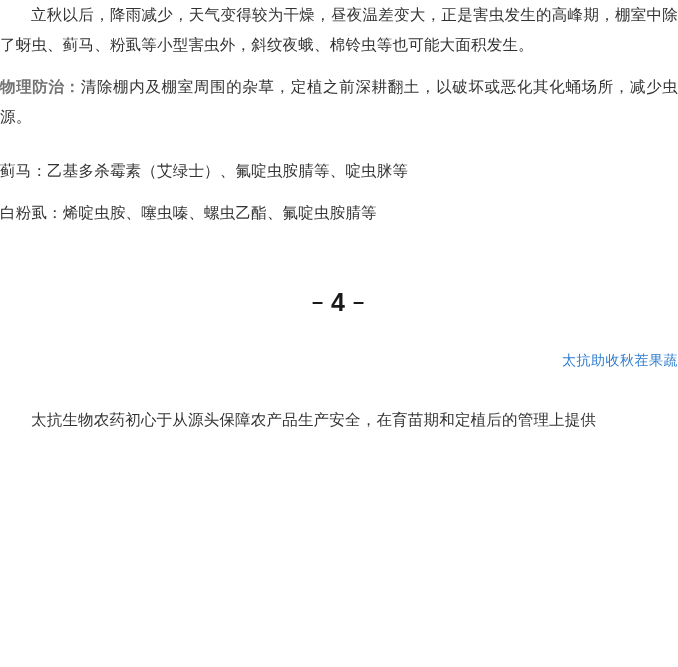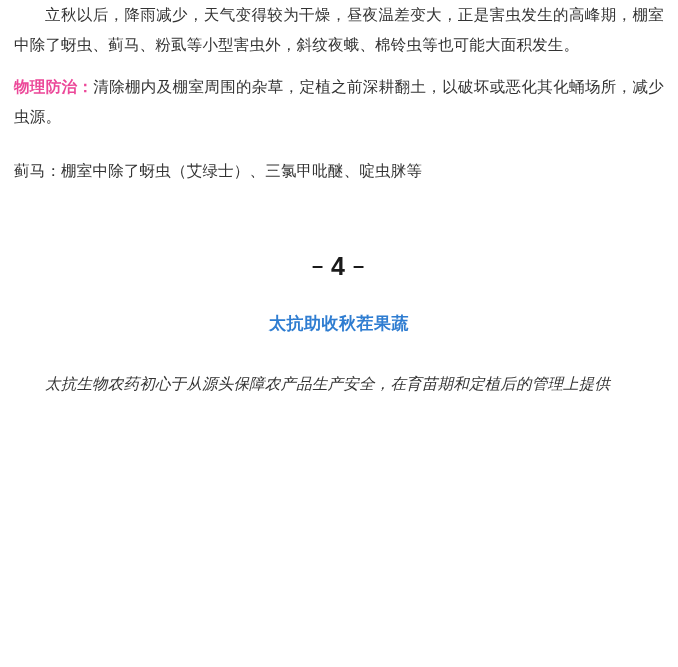--- a/index.html
+++ b/index.html
@@ -11,68 +11,67 @@
     height: 667px;
     background: #ffffff;
     font-family: "Liberation Sans", sans-serif;
     color: #333333;
     overflow: hidden;
   }
   .page {
     width: 678px;
     height: 667px;
     box-sizing: border-box;
-    padding: 0 14px;
+    padding: 0 0;
     position: relative;
   }
   .para {
     font-size: 15.5px;
     line-height: 30px;
     color: #333333;
     margin: 0 0 6px 0;
     text-align: justify;
     letter-spacing: 0.2px;
   }
   .para.indent {
     text-indent: 2em;
   }
   .para .lead {
     font-weight: bold;
-    color: #ec4899;
+    color: #737373;
   }
   .spacer-sm { height: 6px; }
 
   .section-number {
     text-align: center;
     font-size: 25px;
     font-weight: bold;
     color: #1a1a1a;
     letter-spacing: 2px;
     line-height: 34px;
     margin-top: 44px;
   }
   .section-number .dash {
     color: #1a1a1a;
     font-weight: bold;
     padding: 0 6px;
     font-size: 20px;
     vertical-align: 3px;
   }
   .section-title {
-    text-align: center;
-    font-size: 17px;
-    font-weight: bold;
+    text-align: right;
+    font-size: 14px;
+    font-weight: normal;
     color: #2f7dd1;
     line-height: 30px;
     margin-top: 26px;
     letter-spacing: 0.5px;
   }
   .tail-para {
     margin-top: 30px;
-    font-style: italic;
   }
 </style>
 </head>
 <body>
 
 <div class="page">
 
   <p class="para indent">
     <span>立秋以后，降雨减少，天气变得较为干燥，昼夜温差变大，正是害虫发生的高峰期，棚室中除了蚜虫、蓟马、粉虱等小型害虫外，斜纹夜蛾、棉铃虫等也可能大面积发生。</span>
   </p>
@@ -85,25 +84,28 @@
 
   <div class="spacer-sm"></div>
 
 
   <div class="spacer-sm"></div>
 
 
   <div class="spacer-sm"></div>
 
   <p class="para">
-    <span>蓟马：</span><span>棚室中除了蚜虫（艾绿士）、三氯甲吡醚、啶虫脒等</span>
+    <span>蓟马：</span><span>乙基多杀霉素（艾绿士）、氟啶虫胺腈等、啶虫脒等</span>
   </p>
 
   <div class="spacer-sm"></div>
 
+  <p class="para">
+    <span>白粉虱：</span><span>烯啶虫胺、噻虫嗪、螺虫乙酯、氟啶虫胺腈等</span>
+  </p>
 
   <div class="spacer-sm"></div>
 
 
   <div class="section-number">
     <span class="dash">–</span><span>4</span><span class="dash">–</span>
   </div>
 
   <div class="section-title">太抗助收秋茬果蔬</div>
 

